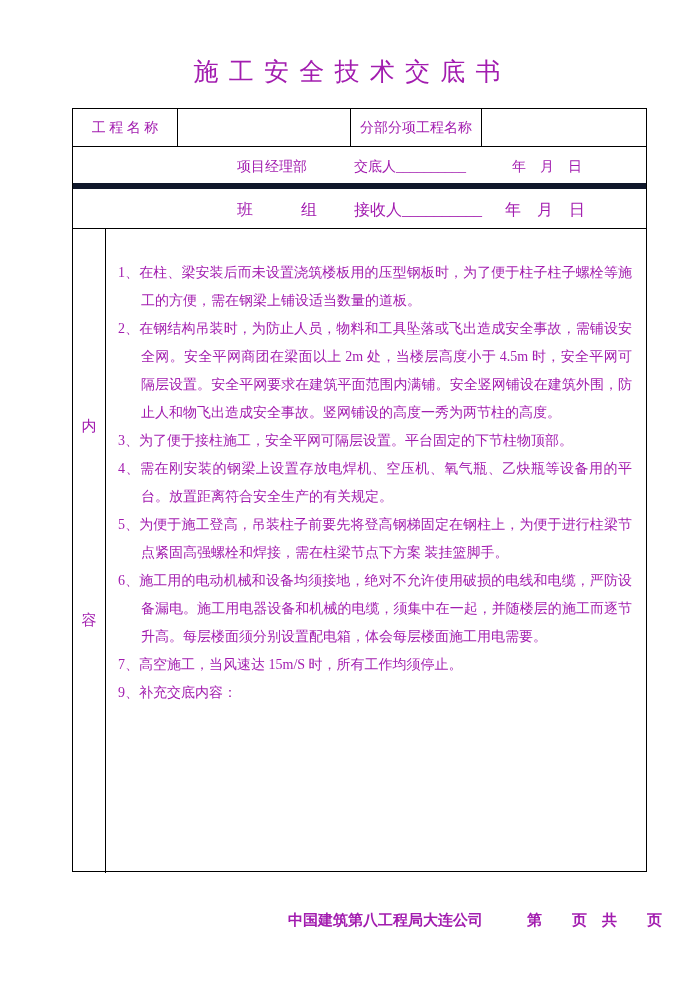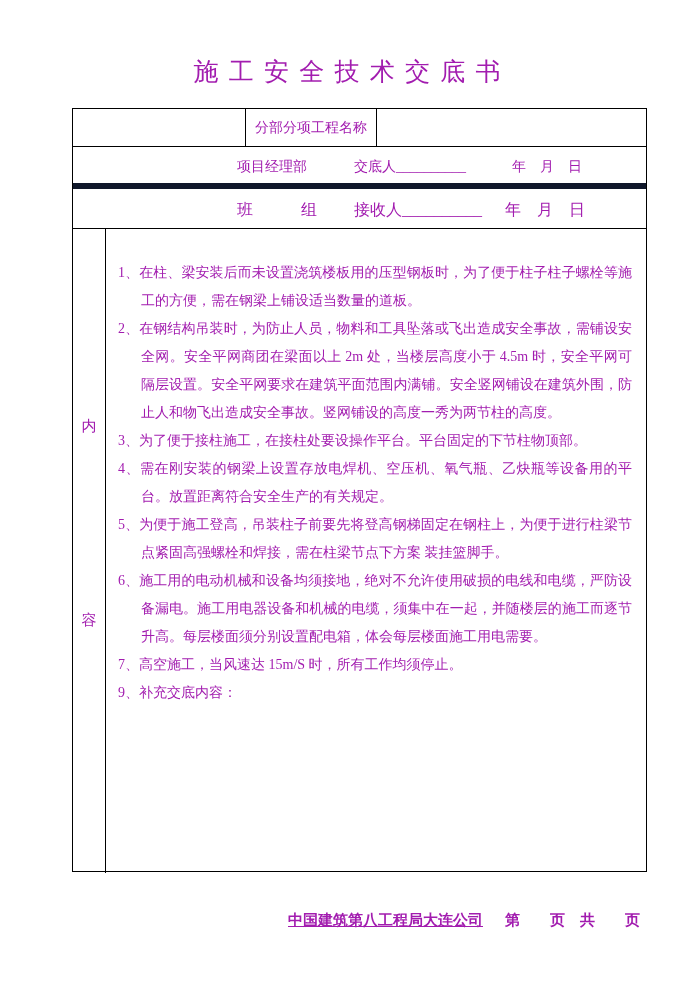--- a/index.html
+++ b/index.html
@@ -63,32 +63,33 @@
   .item {
     padding-left:23px;
     text-indent:-23px;
     text-align:justify;
   }
   .doc-footer {
     position:absolute; left:273px; top:894px;
     font-size:15px; font-weight:bold;
     white-space:pre;
   }
-  .doc-footer .company { margin-right:22px;text-decoration:underline; }
+  .doc-footer .company { margin-right:44px; }
 </style>
 </head>
 <body>
 
 <div class="page">
 
   <h1 class="doc-title">施 工 安 全 技 术 交 底 书</h1>
 
   <div class="form-table">
 
     <div class="row row-1">
+      <div class="cell cell-label c1">工 程 名 称</div>
       <div class="cell c2"></div>
       <div class="cell cell-label c3">分部分项工程名称</div>
       <div class="cell c4"></div>
     </div>
 
     <div class="row row-2">
       <span class="org">项目经理部</span>
       <span class="person"><span>交底人</span><span class="blank-line">__________</span></span>
       <span class="date">年　月　日</span>
     </div>
@@ -100,21 +101,21 @@
     </div>
 
     <div class="row row-4">
       <div class="side-col">
         <span class="side-char first">内</span>
         <span class="side-char second">容</span>
       </div>
       <div class="content-col">
         <div class="item"><span>1、</span><span>在柱、梁安装后而未设置浇筑楼板用的压型钢板时，为了便于柱子柱子螺栓等施工的方便，需在钢梁上铺设适当数量的道板。</span></div>
         <div class="item"><span>2、</span><span>在钢结构吊装时，为防止人员，物料和工具坠落或飞出造成安全事故，需铺设安全网。安全平网商团在梁面以上 2m 处，当楼层高度小于 4.5m 时，安全平网可隔层设置。安全平网要求在建筑平面范围内满铺。安全竖网铺设在建筑外围，防止人和物飞出造成安全事故。竖网铺设的高度一秀为两节柱的高度。</span></div>
-        <div class="item"><span>3、</span><span>为了便于接柱施工，在接柱处要设操作平台。平台固定的下节柱物顶部。</span></div>
+        <div class="item"><span>3、</span><span>为了便于接柱施工，安全平网可隔层设置。平台固定的下节柱物顶部。</span></div>
         <div class="item"><span>4、</span><span>需在刚安装的钢梁上设置存放电焊机、空压机、氧气瓶、乙炔瓶等设备用的平台。放置距离符合安全生产的有关规定。</span></div>
         <div class="item"><span>5、</span><span>为便于施工登高，吊装柱子前要先将登高钢梯固定在钢柱上，为便于进行柱梁节点紧固高强螺栓和焊接，需在柱梁节点下方案 装挂篮脚手。</span></div>
         <div class="item"><span>6、</span><span>施工用的电动机械和设备均须接地，绝对不允许使用破损的电线和电缆，严防设备漏电。施工用电器设备和机械的电缆，须集中在一起，并随楼层的施工而逐节升高。每层楼面须分别设置配电箱，体会每层楼面施工用电需要。</span></div>
         <div class="item"><span>7、</span><span>高空施工，当风速达 15m/S 时，所有工作均须停止。</span></div>
         <div class="item"><span>9、</span><span>补充交底内容：</span></div>
       </div>
     </div>
 
   </div>
 

